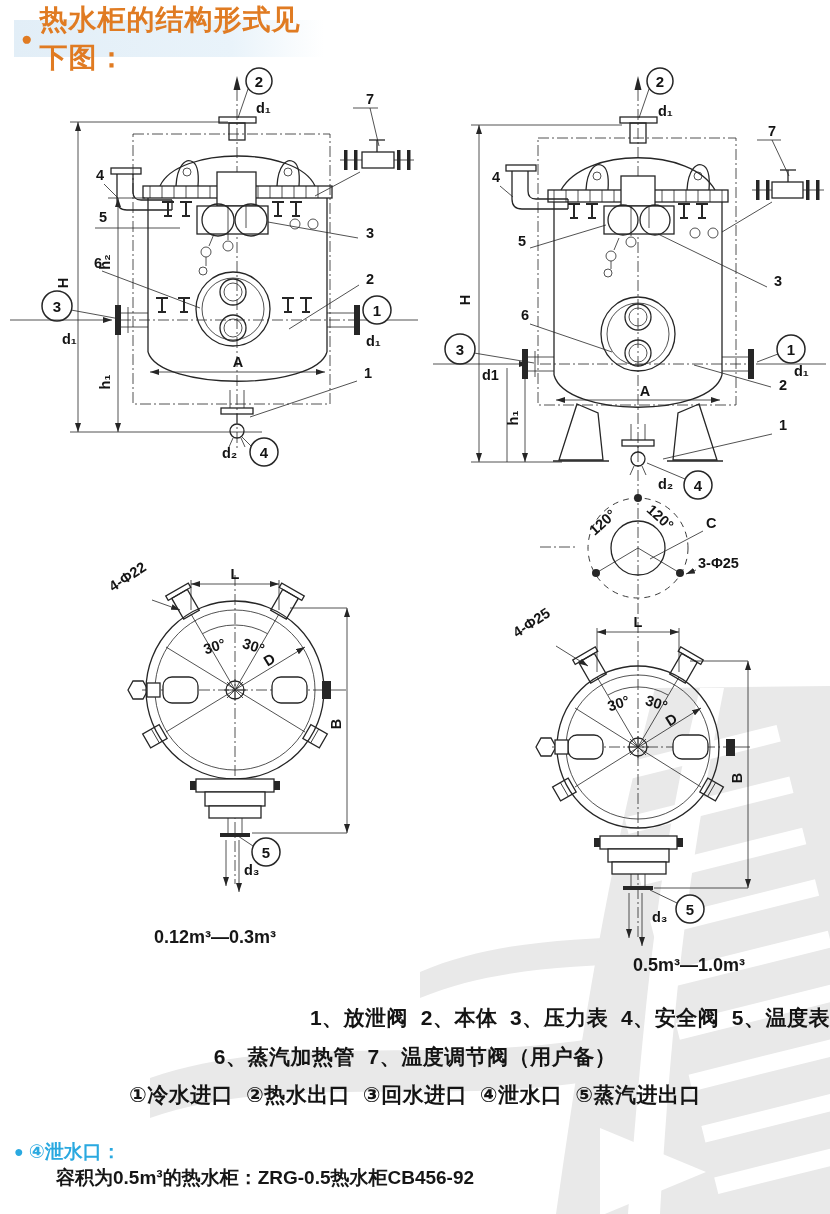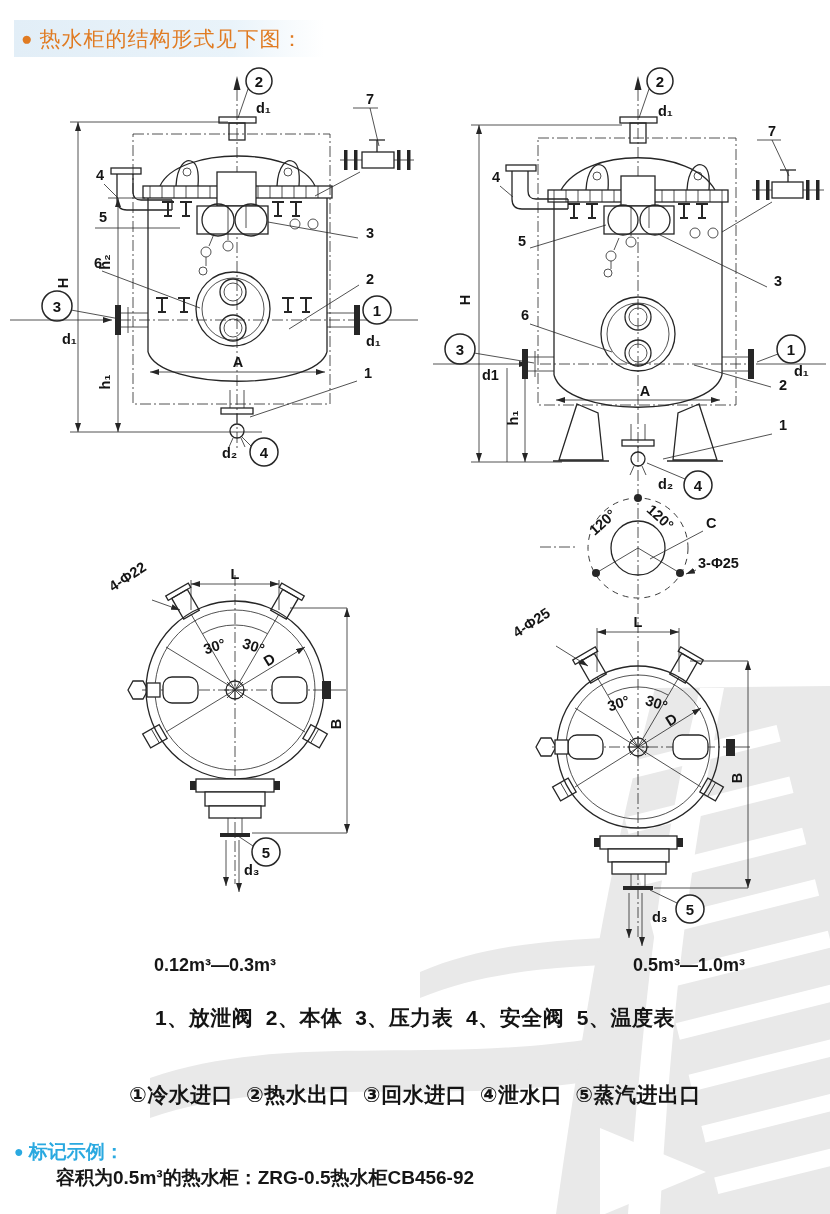--- a/index.html
+++ b/index.html
@@ -17,21 +17,21 @@
   .bal{stroke:#262626;stroke-width:1.5px;fill:#fff;}
   text{fill:#141414;font-family:"Liberation Sans","DejaVu Sans",sans-serif;}
   .lb{font-size:14.5px;font-weight:600;}
   .bn{font-size:15px;font-weight:700;text-anchor:middle;}
   .mid{text-anchor:middle;}
   
   .hdr{position:absolute;left:14px;top:20px;width:310px;height:37px;
        background:linear-gradient(90deg,#e2eef7 0%,#e9f3fa 70%,rgba(233,243,250,0) 100%);
        display:flex;align-items:center;gap:7px;padding-left:7px;box-sizing:border-box;}
   .hdr .bu{color:#e07b22;font-size:19px;line-height:1;}
-  .hdr .ti{color:#e07b22;font-size:21px;font-weight:400;letter-spacing:1px;}
+  .hdr .ti{color:#e07b22;font-size:28px;font-weight:700;letter-spacing:1px;}
   .cap{position:absolute;width:180px;text-align:center;font-size:18px;font-weight:600;color:#161616;}
   .lg{position:absolute;left:0;width:830px;text-align:center;font-size:21px;font-weight:700;
       color:#141414;white-space:pre;letter-spacing:.5px;}
   .mk-t{position:absolute;left:14px;top:1139px;display:flex;align-items:center;gap:5px;
         color:#2aa9e0;font-size:19px;font-weight:700;}
   .mk-t .bu{font-size:16px;line-height:1;}
   .mk-e{position:absolute;left:56px;top:1165px;font-size:19px;font-weight:700;color:#161616;}
 </style>
 </head>
 <body>
@@ -443,25 +443,26 @@
     <line class="tn" x1="629" y1="893" x2="629" y2="938" marker-end="url(#arw)"></line>
     <line class="tn" x1="642" y1="893" x2="642" y2="946" marker-end="url(#arw)"></line>
   </g>
 </svg>
 
   <div class="hdr">
     <span class="bu">●</span>
     <span class="ti">热水柜的结构形式见下图：</span>
   </div>
 
-  <div class="cap" style="left:125px;top:955px;">0.12m³—0.3m³</div>
+  <div class="cap" style="left:125px;top:927px;">0.12m³—0.3m³</div>
   <div class="cap" style="left:599px;top:955px;">0.5m³—1.0m³</div>
 
-  <div class="lg" style="top:1004px;">1、放泄阀  2、本体  3、压力表  4、安全阀  5、温度表</div>
+  <div class="lg" style="top:1004px;text-align:right;">1、放泄阀  2、本体  3、压力表  4、安全阀  5、温度表</div>
+  <div class="lg" style="top:1043px;">6、蒸汽加热管  7、温度调节阀（用户备）</div>
   <div class="lg" style="top:1081px;">①冷水进口  ②热水出口  ③回水进口  ④泄水口  ⑤蒸汽进出口</div>
 
   <div class="mk-t">
     <span class="bu">●</span>
-    <span>标记示例：</span>
+    <span>④泄水口：</span>
   </div>
   <div class="mk-e">容积为0.5m³的热水柜：ZRG-0.5热水柜CB456-92</div>
 
 </div>
 
 </body></html>

